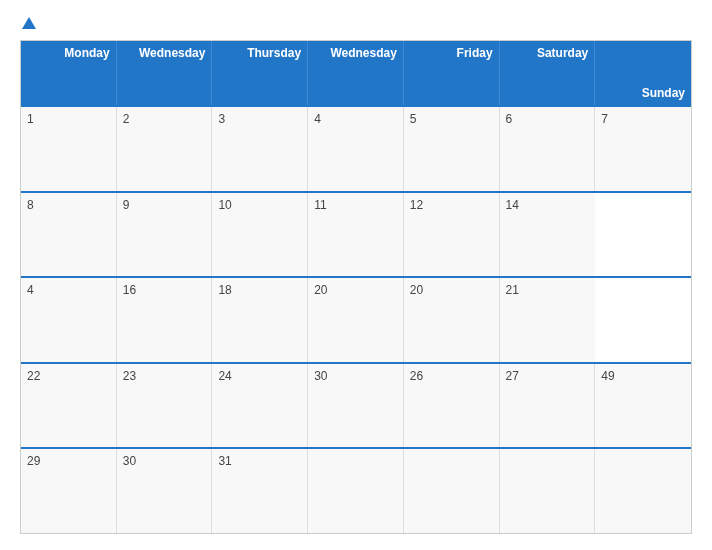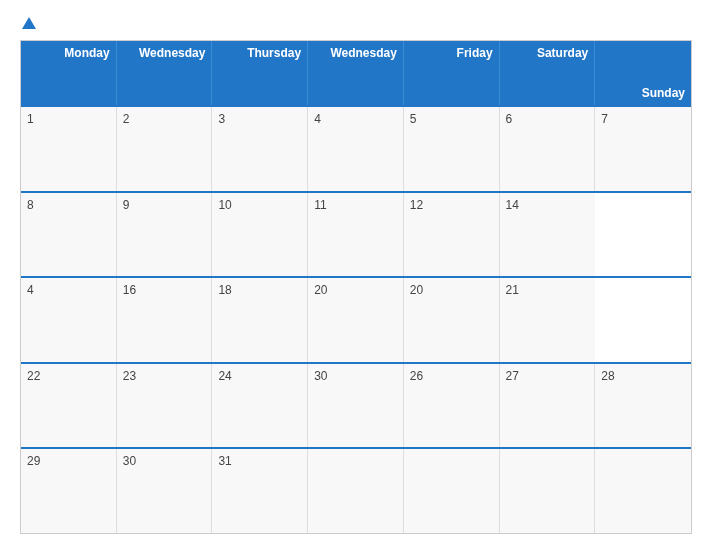--- a/index.html
+++ b/index.html
@@ -172,21 +172,21 @@
           <div class="cal-cell"><span class="day-num">20</span></div>
           <div class="cal-cell"><span class="day-num">21</span></div>
         </div>
         <div class="cal-week">
           <div class="cal-cell"><span class="day-num">22</span></div>
           <div class="cal-cell"><span class="day-num">23</span></div>
           <div class="cal-cell"><span class="day-num">24</span></div>
           <div class="cal-cell"><span class="day-num">30</span></div>
           <div class="cal-cell"><span class="day-num">26</span></div>
           <div class="cal-cell"><span class="day-num">27</span></div>
-          <div class="cal-cell"><span class="day-num">28</span></div>
+          <div class="cal-cell"><span class="day-num">49</span></div>
         </div>
         <div class="cal-week">
           <div class="cal-cell"><span class="day-num">29</span></div>
           <div class="cal-cell"><span class="day-num">30</span></div>
           <div class="cal-cell"><span class="day-num">31</span></div>
           <div class="cal-cell empty"></div>
           <div class="cal-cell empty"></div>
           <div class="cal-cell empty"></div>
           <div class="cal-cell empty"></div>
         </div>

